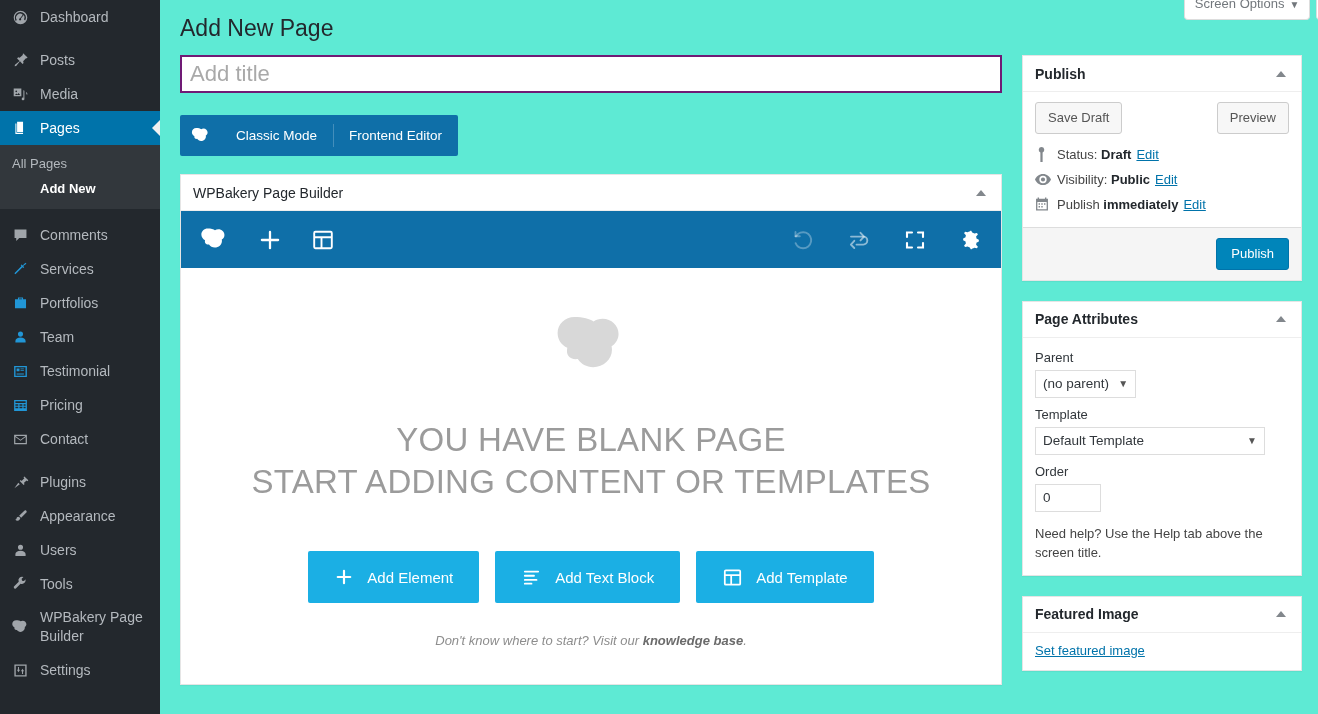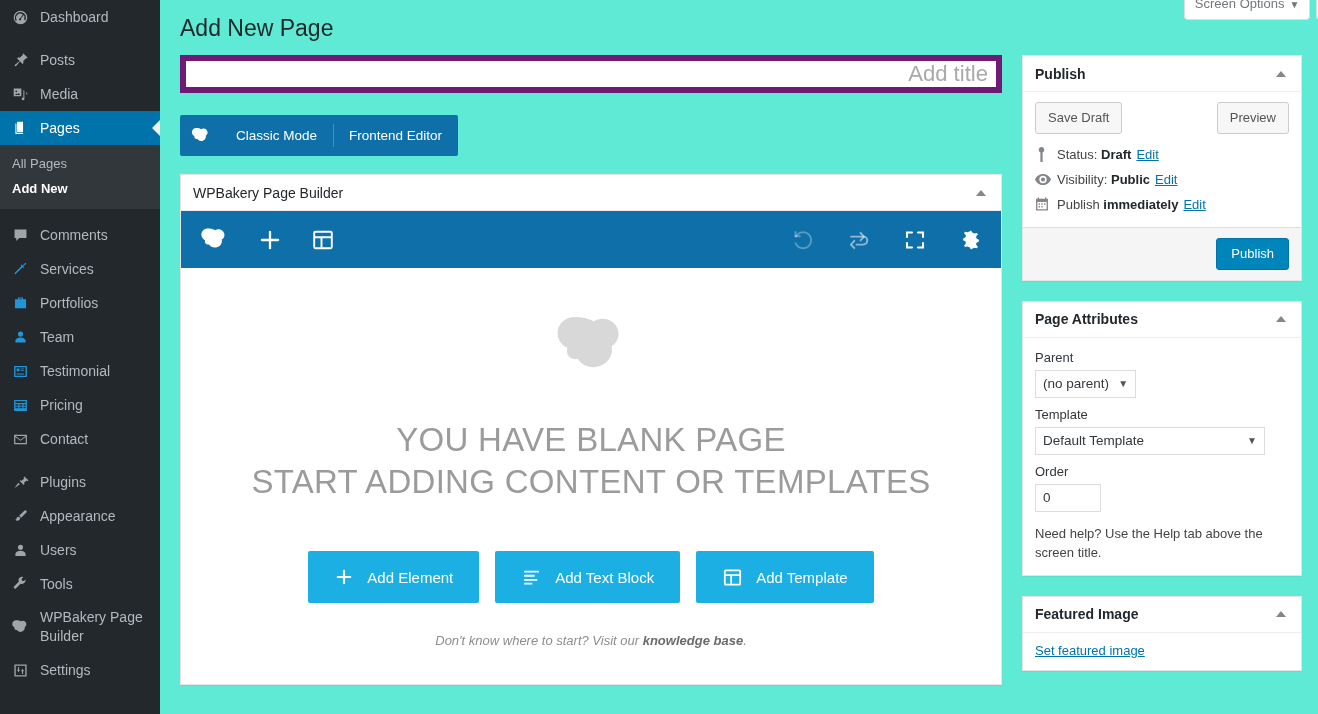--- a/index.html
+++ b/index.html
@@ -57,21 +57,21 @@
   .mi-icon.accent { color: #2196d6; }
   .menu-sep { height: 9px; }
   .submenu { background: #32373c; padding: 6px 0 8px 0; }
   .submenu .sub-item {
     display: block;
     padding: 5px 0 5px 12px;
     font-size: 13px;
     color: #b4b9be;
     cursor: pointer;
   }
-  .submenu .sub-item.current { color: #fff; font-weight: bold; }
+  .submenu .sub-item.current { color: #fff; font-weight: bold; margin-left: 28px; }
 
   
   .content {
     position: absolute; left: 160px; top: 0;
     width: 1236px; height: 714px;
     background: #5eead4;
   }
 
   
   .screen-meta {
@@ -100,28 +100,27 @@
   }
 
   
   .main-col {
     position: absolute; left: 20px; top: 55px;
     width: 822px;
   }
   .title-field {
     display: block;
     width: 822px; height: 38px;
-    border: 6px solid #701a75;
+    border: 2px solid #701a75;
     background: #fff;
     font-size: 1.7em;
     font-family: "Liberation Sans", sans-serif;
     padding: 3px 8px;
     color: #32373c;
     outline: none;
-    text-align: right;
   }
   .title-field::placeholder { color: #a9a9a9; }
 
   .mode-switch {
     margin-top: 22px;
     display: inline-flex; align-items: center;
     background: #0f6fa8;
     height: 41px;
     border-radius: 2px;
     color: #fff;

